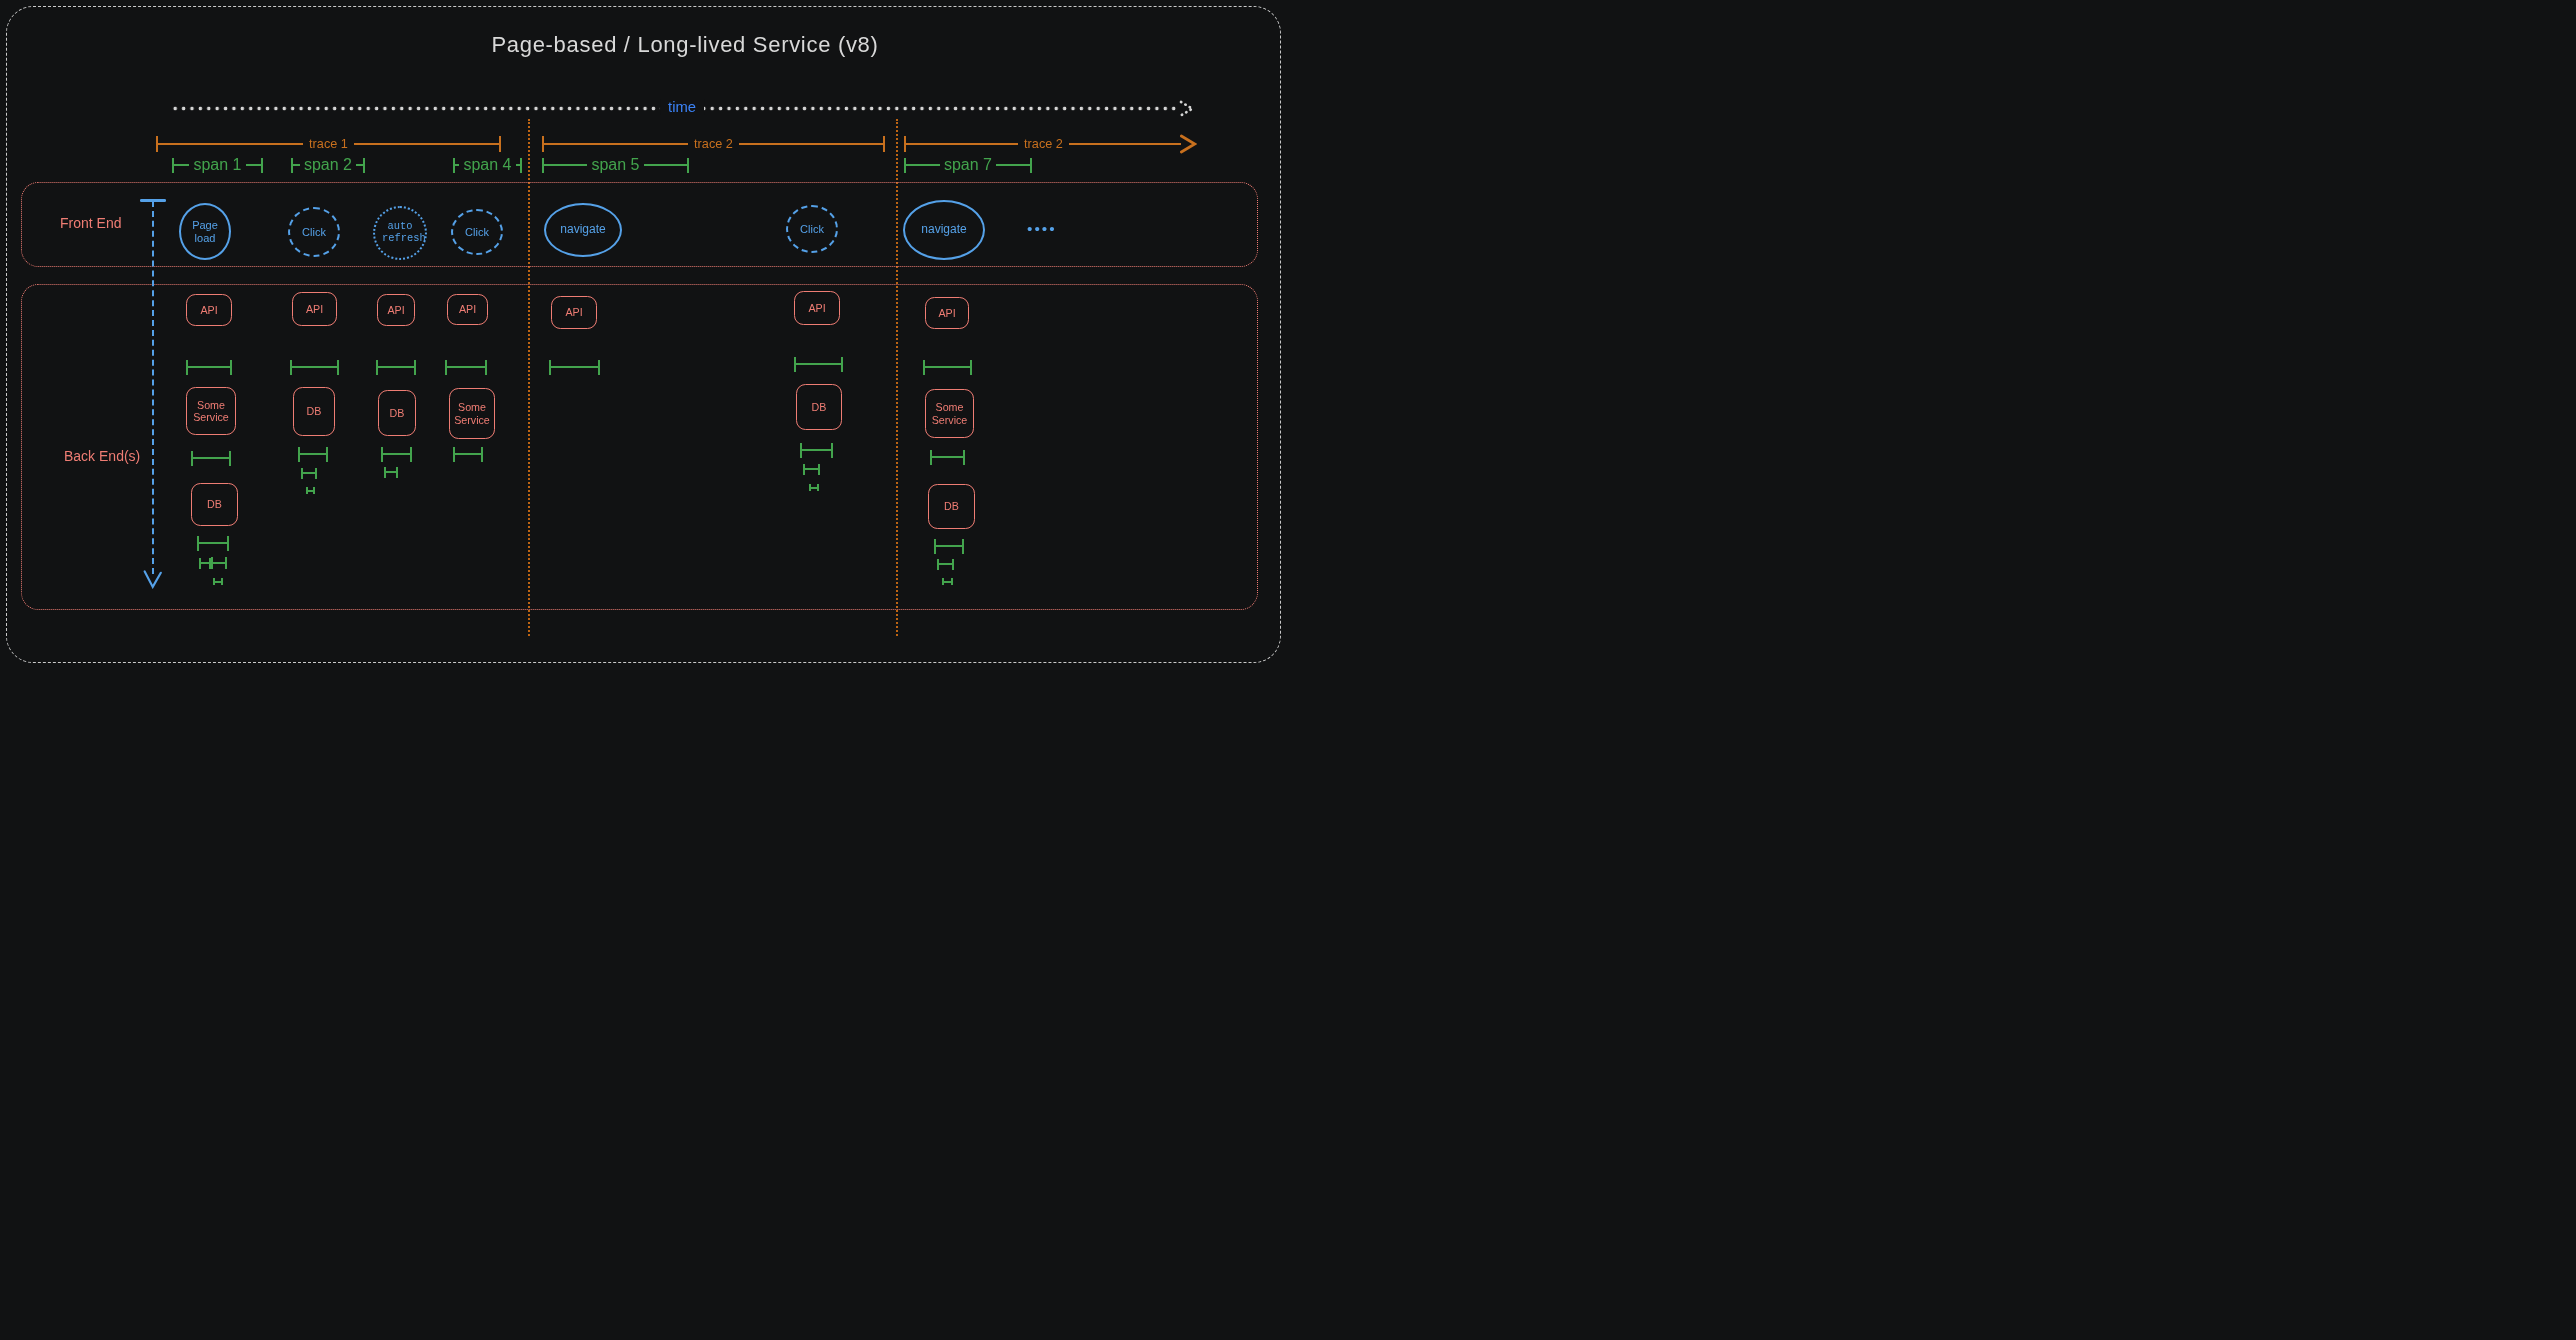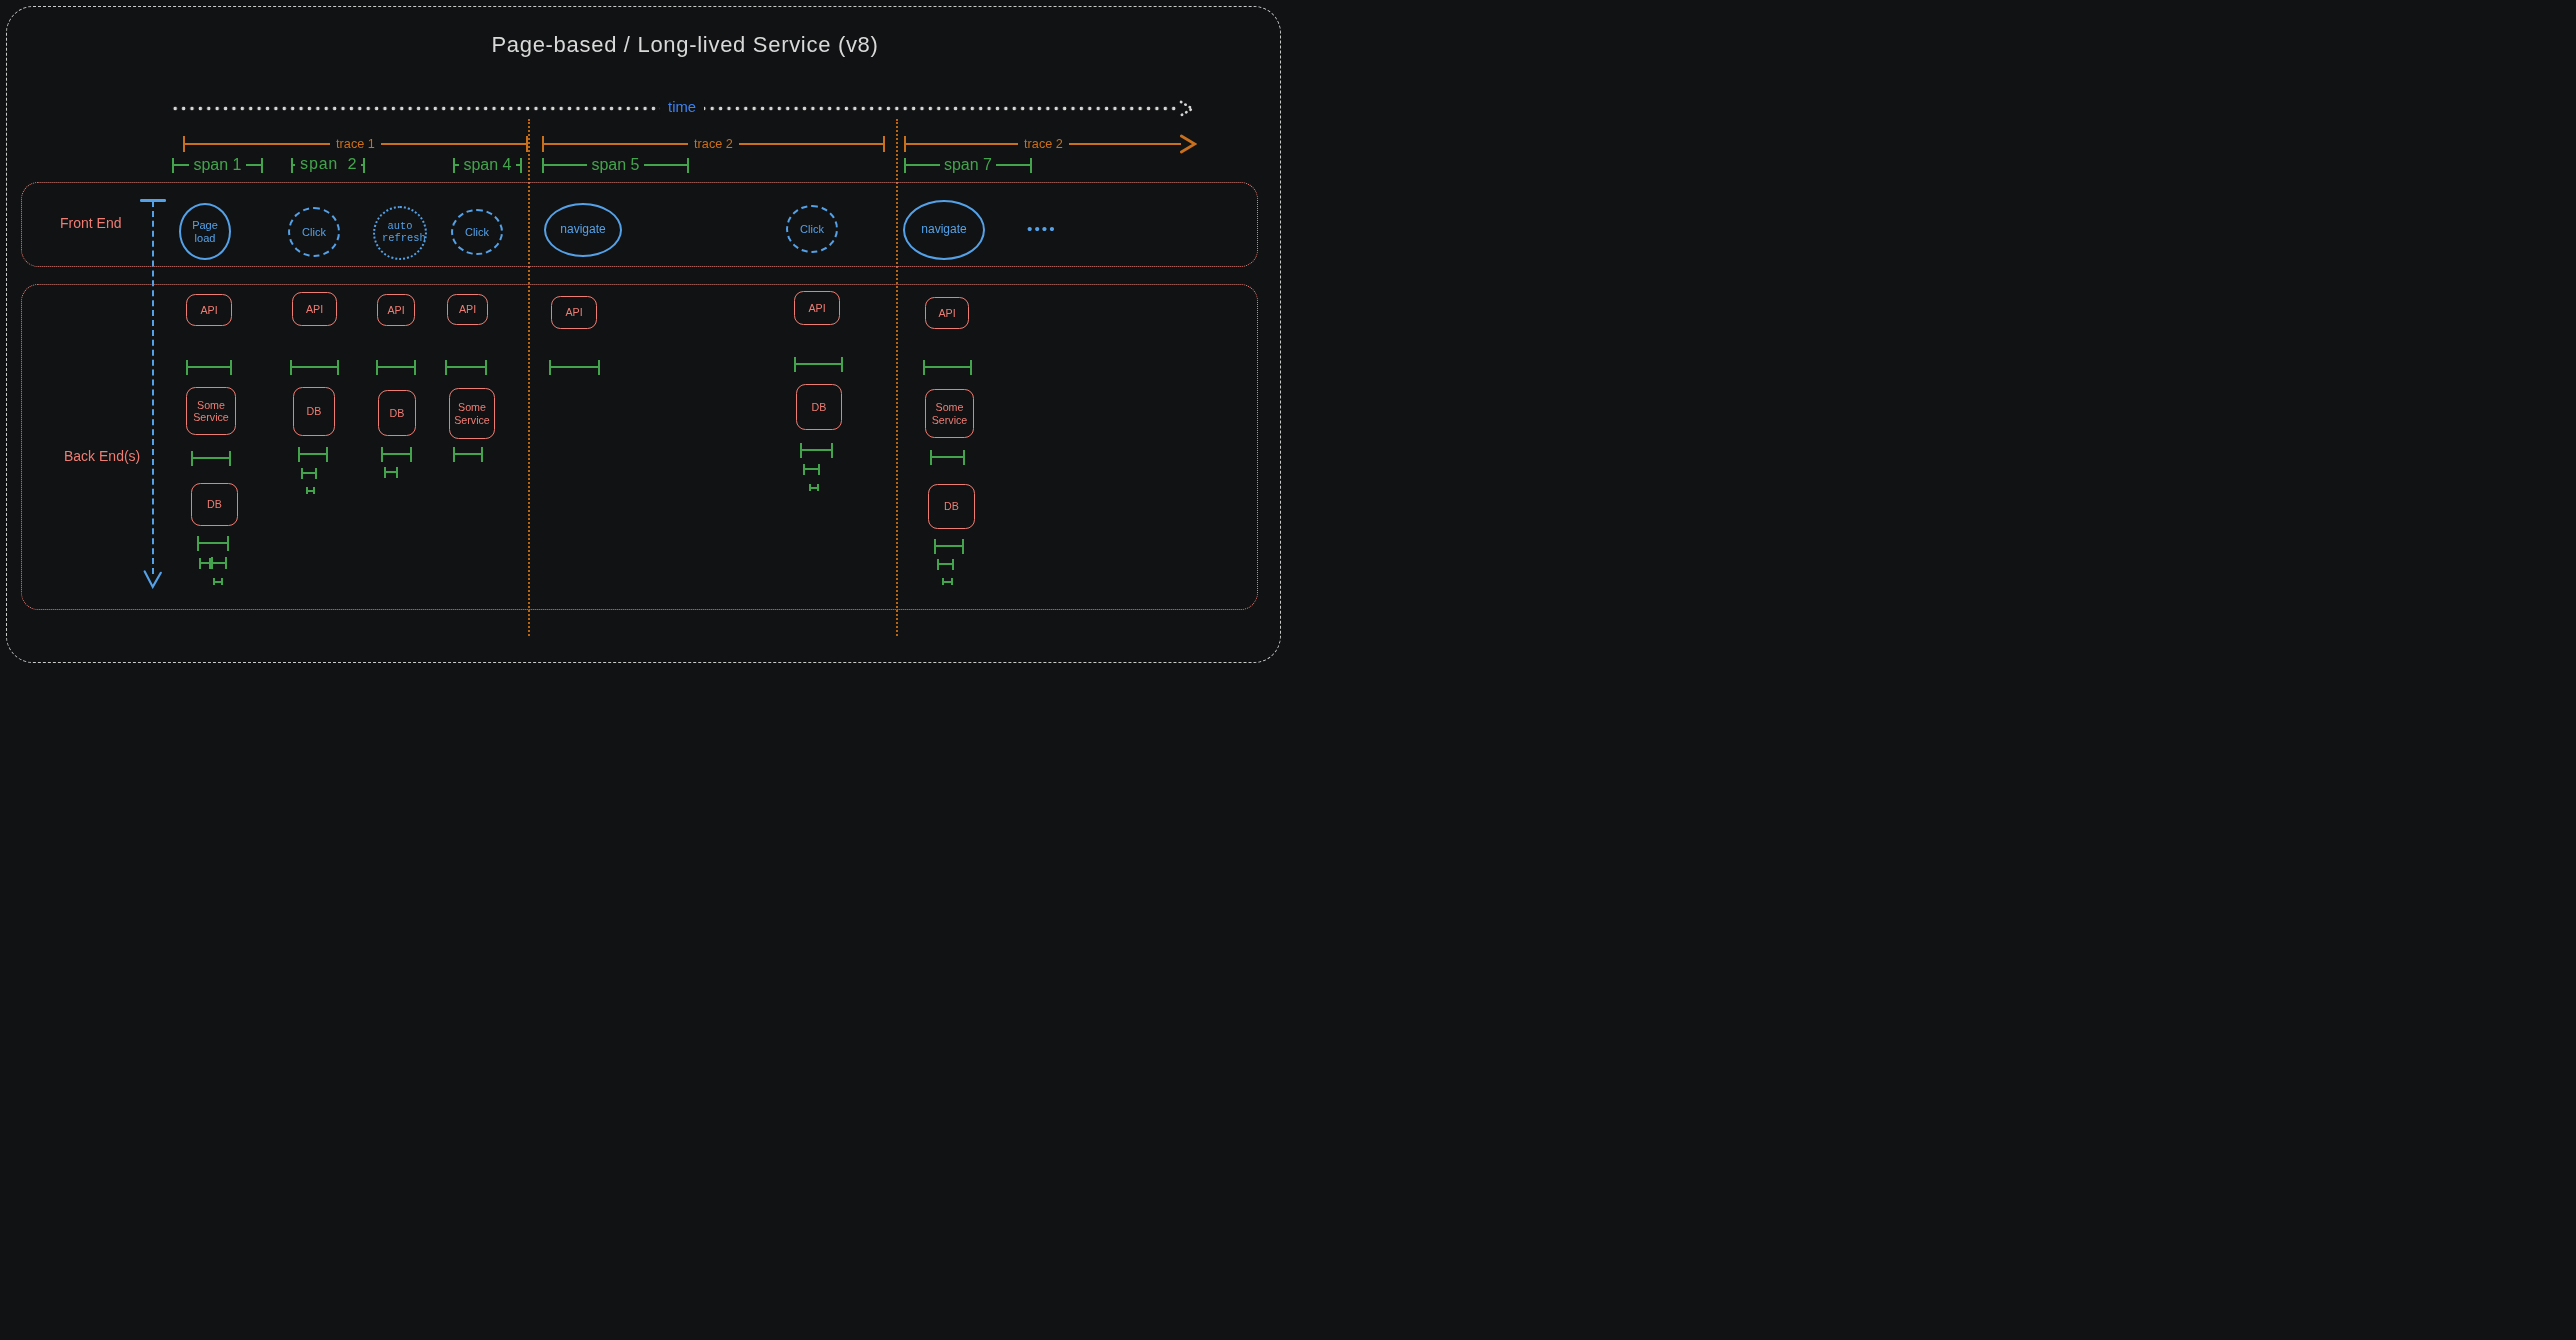--- a/index.html
+++ b/index.html
@@ -90,37 +90,37 @@
 
 <div class="abs timeline"></div>
 <div class="abs time-label">time</div>
 <svg class="abs" style="left:1179px;top:100px" width="17.4" height="17.4" viewBox="0 0 26 26">
   <path d="M3 3 L20 13 L3 23" fill="none" stroke="#d5d5d5" stroke-width="4" stroke-linecap="round" stroke-dasharray="0.5 7"></path>
 </svg>
 
 <div class="abs vline" style="left:528px;top:119px;height:517px;"></div>
 <div class="abs vline" style="left:896px;top:119px;height:517px;"></div>
 
-<div class="abs trace" style="left:183px;width:345px;">
+<div class="abs trace" style="left:156px;width:345px;">
   <span class="lbl">trace 1</span>
 </div>
 <div class="abs trace" style="left:542px;width:343px;">
   <span class="lbl">trace 2</span>
 </div>
 <div class="abs trace no-right" style="left:904px;width:277px;">
   <span class="lbl">trace 2</span>
   <svg style="position:absolute;right:-16px;top:-2px;" width="17.4" height="20" viewBox="0 0 26 30">
     <path d="M2 3 L22 15 L2 27" fill="none" stroke="#c8701e" stroke-width="4" stroke-linecap="round"></path>
   </svg>
 </div>
 
 <div class="abs spanbar" style="left:172px;width:91px;">
   <span class="lbl">span 1</span>
 </div>
-<div class="abs spanbar" style="left:291px;width:74px;font-family:Liberation Mono, monospace;">
+<div class="abs spanbar" style="left:291px;width:74px;">
   <span class="lbl">span 2</span>
 </div>
 <div class="abs spanbar" style="left:453px;width:69px;">
   <span class="lbl">span 4</span>
 </div>
 <div class="abs spanbar" style="left:542px;width:147px;">
   <span class="lbl">span 5</span>
 </div>
 <div class="abs spanbar" style="left:904px;width:128px;">
   <span class="lbl">span 7</span>

